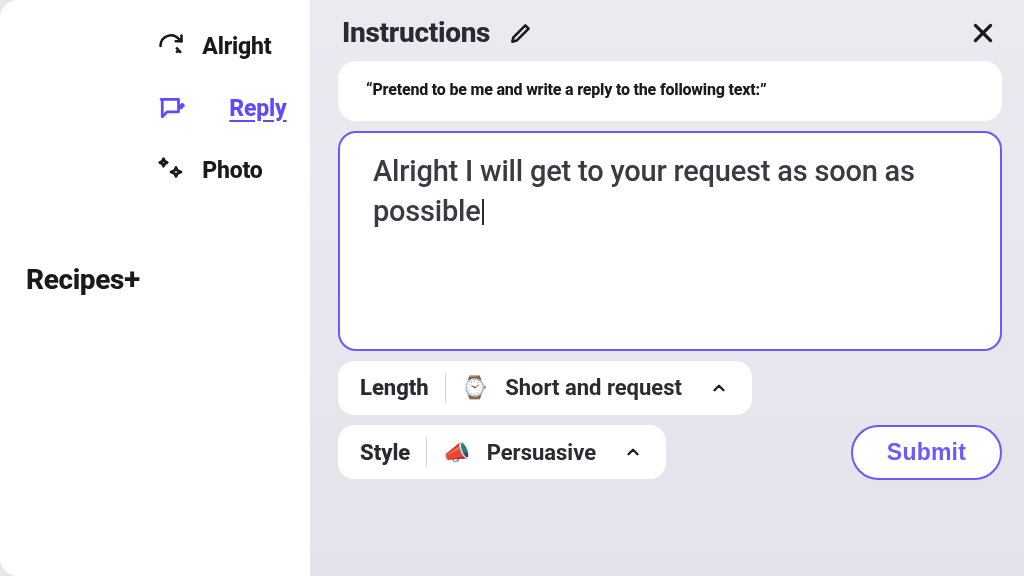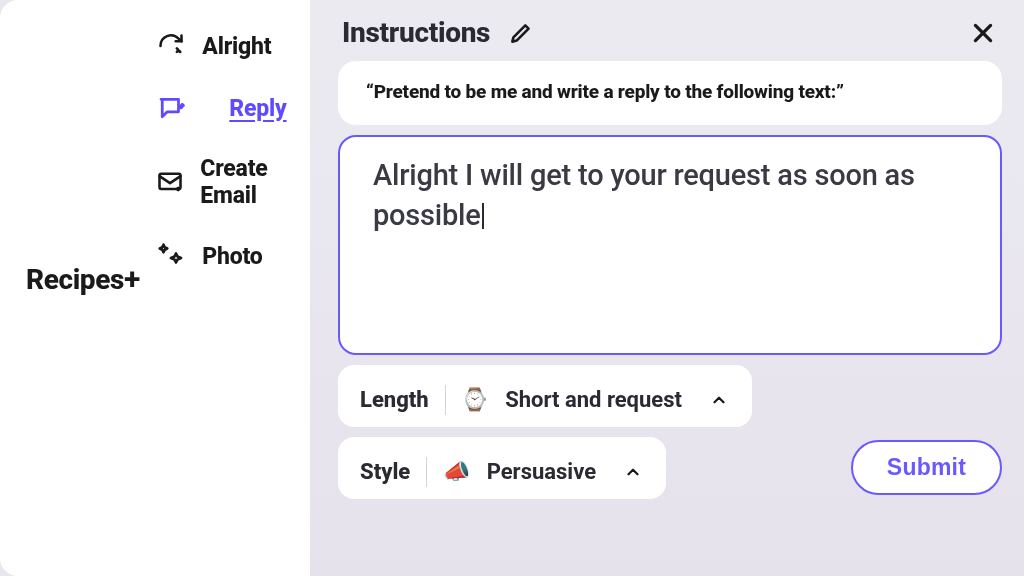--- a/index.html
+++ b/index.html
@@ -45,41 +45,41 @@
     display: flex; align-items: center; justify-content: space-between;
     padding: 2px 6px 2px 4px;
   }
   .main-title-wrap { display: flex; align-items: center; gap: 18px; }
   .main-title { font-size: 28px; font-weight: 800; color: #2a2a33; letter-spacing: -.3px; }
   .edit-btn, .close-btn { cursor: pointer; display: flex; align-items: center; justify-content: center; }
   .close-btn { font-size: 30px; font-weight: 700; color: #1a1a1a; }
 
   .prompt-card {
     background: #fff; border-radius: 18px; padding: 18px 28px 20px 28px;
-    font-size: 19px; font-weight: 800; color: #1a1a1a; line-height: 1.35;
+    font-size: 16px; font-weight: 800; color: #1a1a1a; line-height: 1.35;
     letter-spacing: -.2px;
   }
 
   .textarea {
     background: #fff; border: 2px solid #6a59ff; border-radius: 18px;
     padding: 18px 22px 20px 33px; min-height: 220px;
     font-size: 29px; font-weight: 500; color: #3a3a44; line-height: 1.4;
     position: relative; font-family: inherit; resize: none; outline: none;
     letter-spacing: -.2px;
   }
   .caret {
     display: inline-block; width: 2px; height: 26px; background: #2a2a33;
     vertical-align: -4px; margin-left: 1px;
     animation: blink 1s step-end infinite;
   }
   @keyframes blink { 50% { opacity: 0; } }
 
   .controls-row { display: flex; gap: 14px; align-items: center; }
   .chip {
-    background: #fff; border-radius: 16px; padding: 20px 20px 12px 22px;
+    background: #fff; border-radius: 16px; padding: 12px 20px 12px 22px;
     display: flex; align-items: center; gap: 16px;
     font-size: 22px; font-weight: 800; color: #2a2a33;
   }
   .chip .divider { width: 1px; height: 30px; background: #d4d2de; }
   .chip .emoji { font-size: 22px; filter: grayscale(10%); }
   .chip .value { font-weight: 700; color: #2a2a33; }
   .chip .chev { margin-left: 8px; width: 26px; height: 26px; border-radius: 50%; display: flex; align-items: center; justify-content: center; cursor: pointer; }
 
   .bottom-row { display: flex; align-items: center; justify-content: flex-end; gap: 16px; }
 
@@ -120,30 +120,20 @@
     <div class="recipe-item active">
       <span class="icon">
         <svg width="30" height="30" viewBox="0 0 24 24" fill="none" stroke="#5f4bff" stroke-width="2.2" stroke-linecap="round" stroke-linejoin="round">
           <path d="M4 5h14v10H9l-4 4V5z"></path>
           <path d="M19 11l1-1 1 1-1 1zM21 9l1 1"></path>
         </svg>
       </span>
       <span class="label">Reply</span>
     </div>
 
-    <div class="recipe-item">
-      <span class="icon">
-        <svg width="28" height="28" viewBox="0 0 24 24" fill="none" stroke="#1a1a1a" stroke-width="2.2" stroke-linecap="round" stroke-linejoin="round">
-          <rect x="3" y="5" width="18" height="13" rx="1.5"></rect>
-          <path d="M3 7l9 6 9-6"></path>
-          <path d="M18 18l1-1 1 1-1 1z"></path>
-        </svg>
-      </span>
-      <span class="label">Create Email</span>
-    </div>
 
     <div class="recipe-item">
       <span class="icon">
         <svg width="30" height="30" viewBox="0 0 24 24" fill="none" stroke="#1a1a1a" stroke-width="2.2" stroke-linecap="round" stroke-linejoin="round">
           <path d="M6 3l1 2 2 1-2 1-1 2-1-2-2-1 2-1 1-2z"></path>
           <path d="M16 10l1.2 2.4L20 13.6l-2.8 1.2L16 17.2l-1.2-2.4L12 13.6l2.8-1.2L16 10z"></path>
         </svg>
       </span>
       <span class="label">Photo</span>
     </div>

